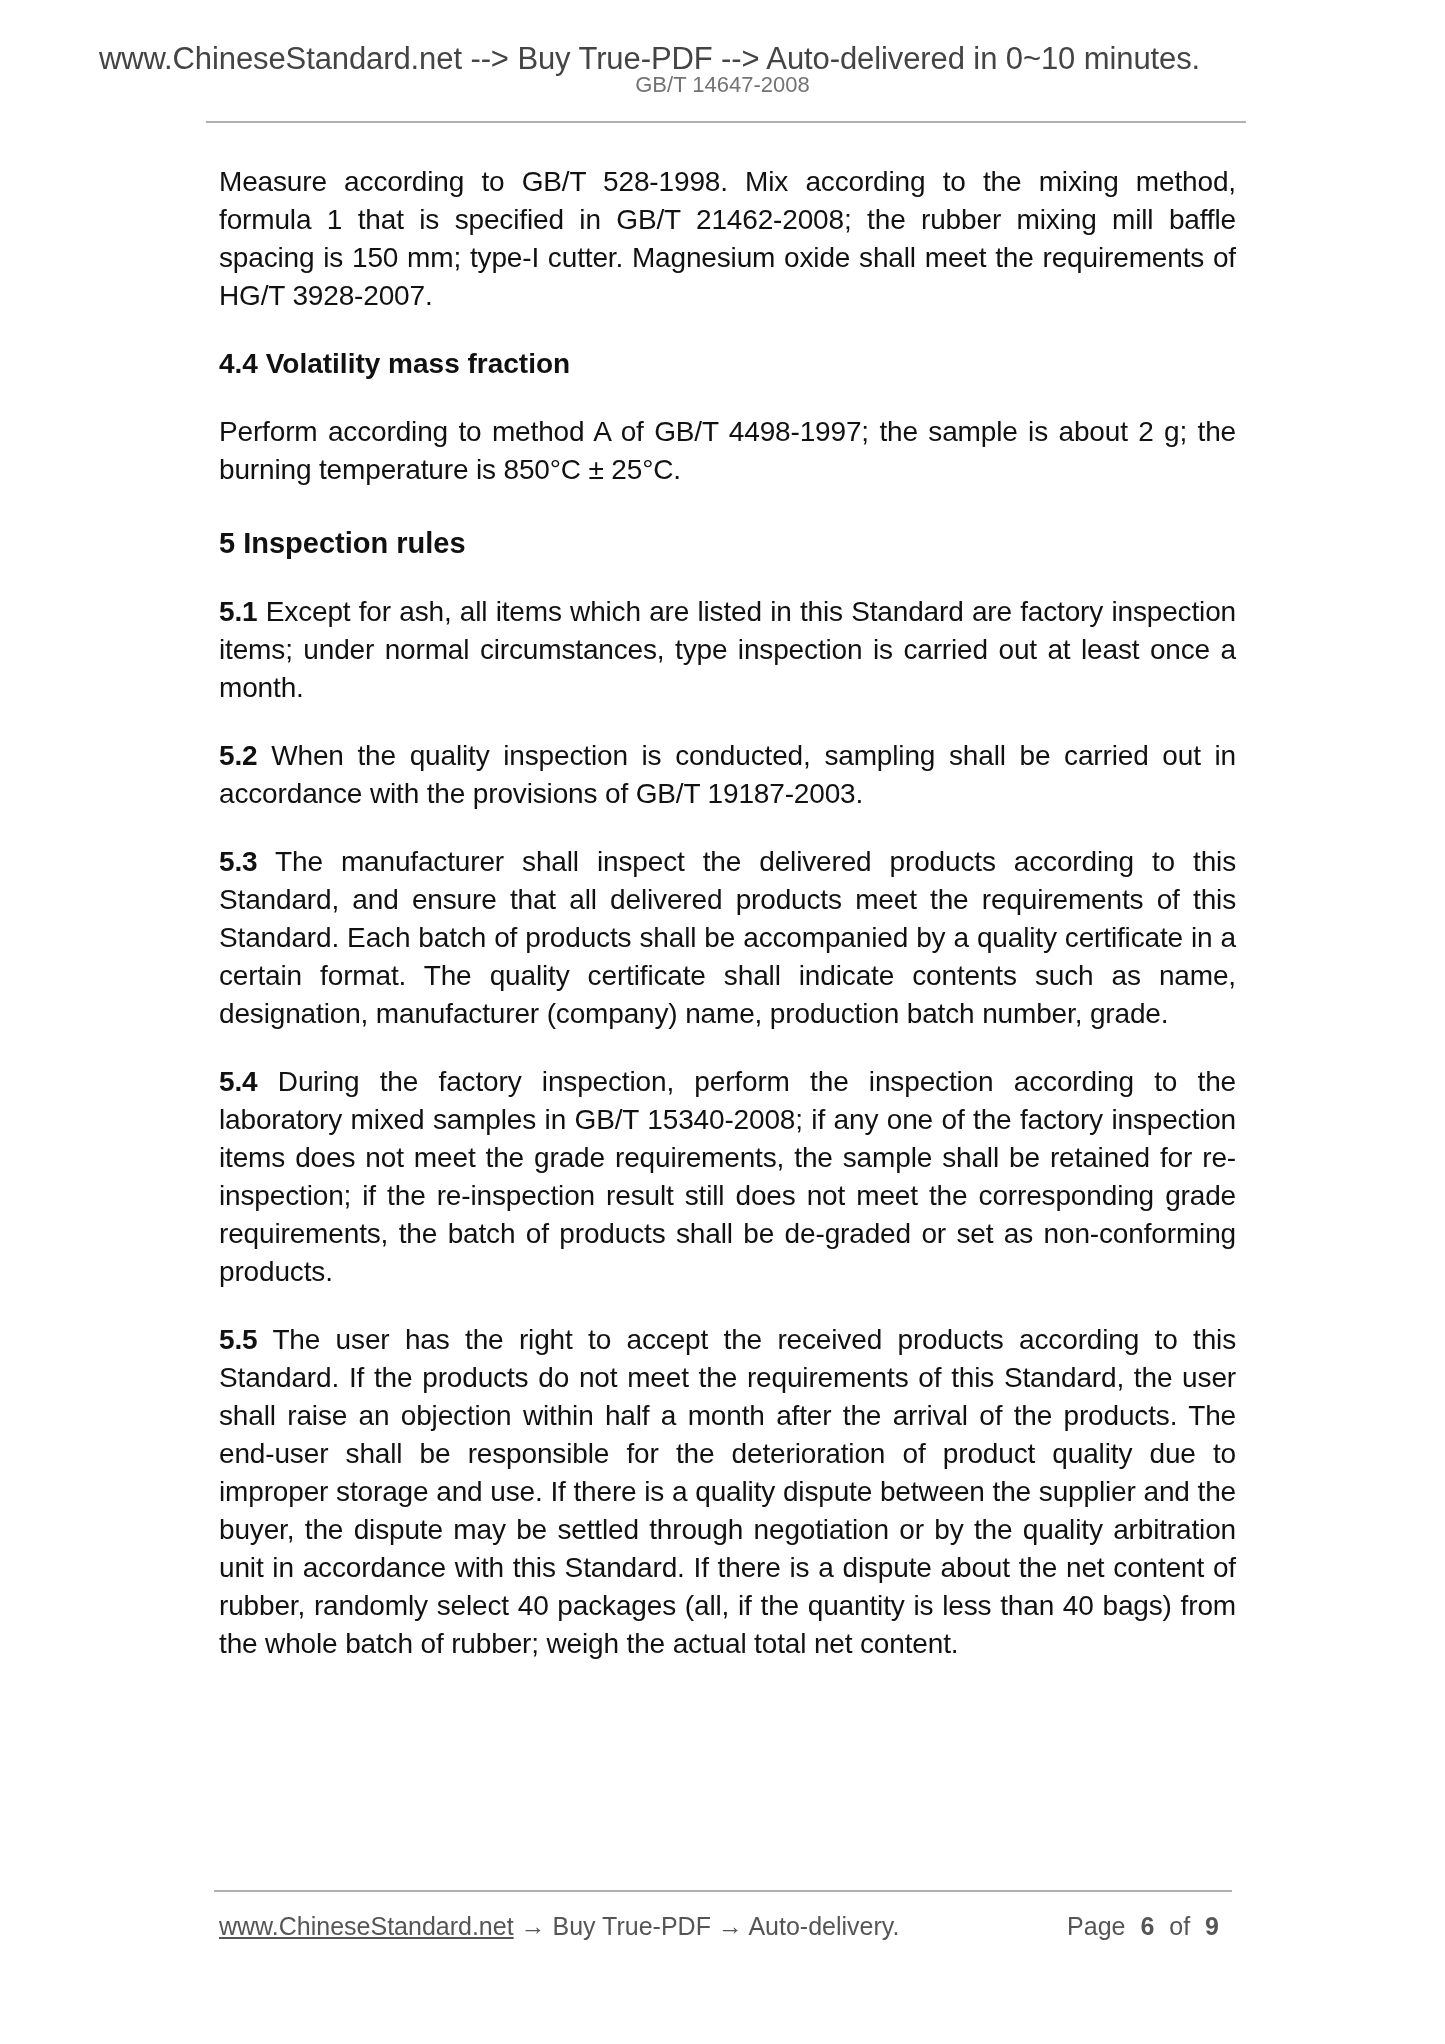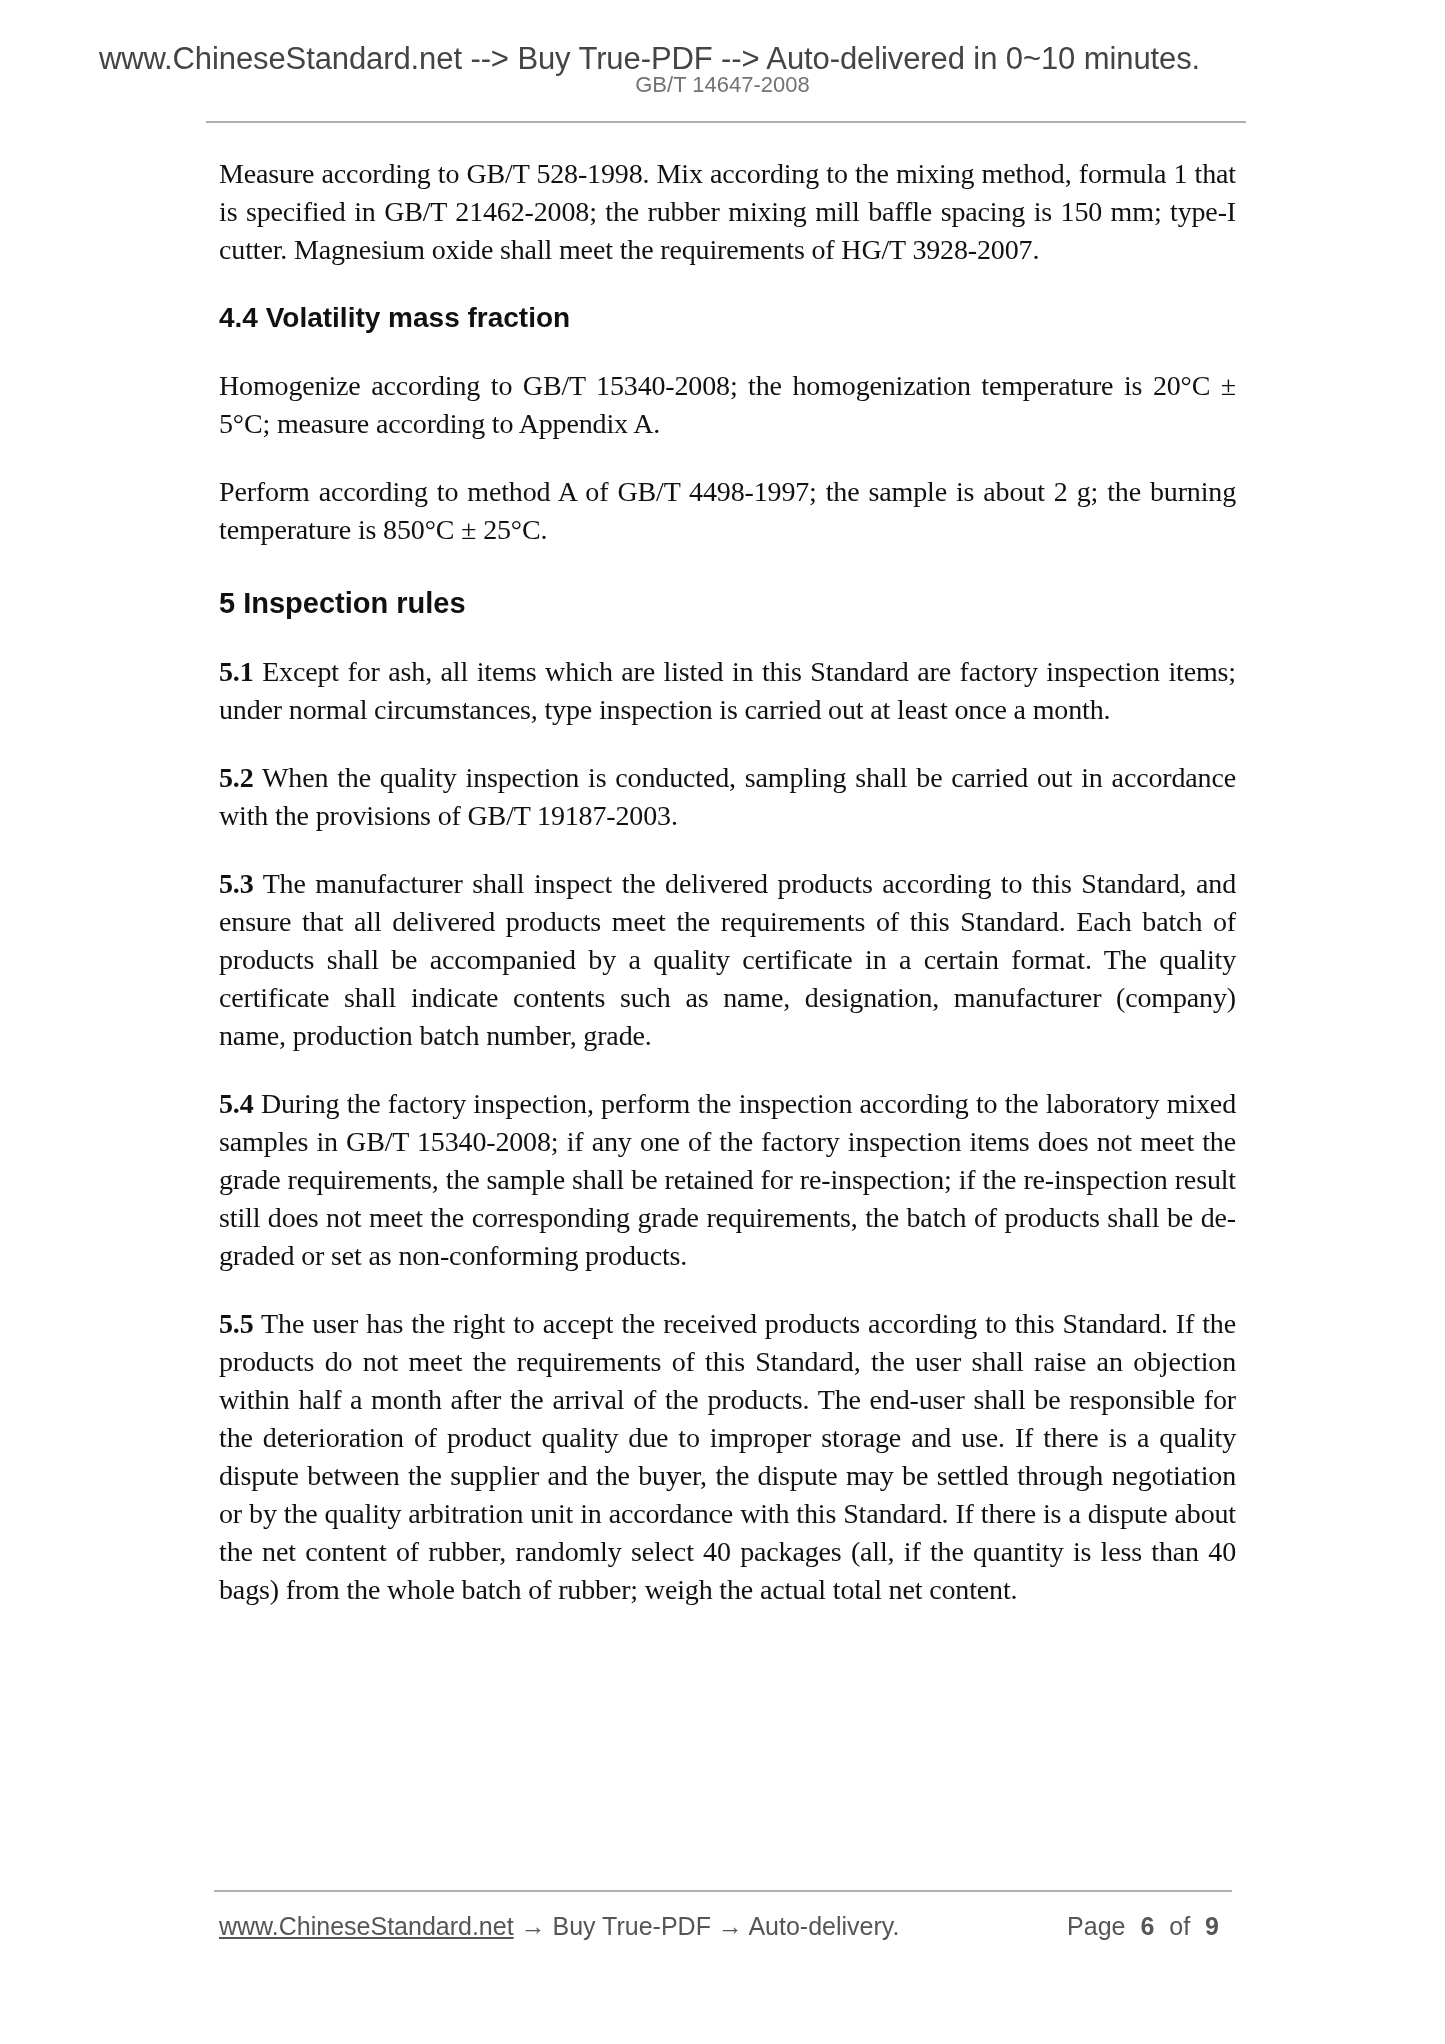--- a/index.html
+++ b/index.html
@@ -5,22 +5,22 @@
   html, body { margin: 0; padding: 0; background: #ffffff; }
   body { width: 1445px; height: 2044px; position: relative; overflow: hidden;
          font-family: "Liberation Sans", sans-serif; color: #111; }
   .hdr-main { position: absolute; top: 40px; left: 0; width: 1299px; text-align: center;
               font-size: 31px; line-height: 38px; color: #444; letter-spacing: -0.1px; }
   .hdr-sub { position: absolute; top: 72px; left: 0; width: 1445px; text-align: center;
              font-size: 22px; line-height: 26px; color: #737373; }
   .hdr-rule { position: absolute; top: 121px; left: 206px; width: 1040px; height: 0;
               border-top: 2px solid #b0b0b0; }
   .content { position: absolute; top: 155px; left: 219px; width: 1017px; }
-  .para { margin: 0 0 30px 0; font-size: 28px; line-height: 38px; text-align: justify;
-          color: #111; letter-spacing: -0.15px; font-family: Liberation Serif, serif; }
+  .para { margin: 8px 0 30px 0; font-size: 28px; line-height: 38px; text-align: justify;
+          color: #111; letter-spacing: -0.15px; }
   .h3 { margin: 0 0 30px 0; font-size: 28px; line-height: 38px; font-weight: bold; color: #111; }
   .h2 { margin: 16px 0 26px 0; font-size: 29px; line-height: 48px; font-weight: bold; color: #111; }
   .num { font-weight: bold; }
   .ftr-rule { position: absolute; top: 1890px; left: 214px; width: 1018px; height: 0;
               border-top: 2px solid #b0b0b0; }
   .ftr { position: absolute; top: 1910px; left: 219px; width: 1000px; font-size: 25px;
          line-height: 32px; color: #555; }
   .ftr-left a { color: #555; text-decoration: underline; }
   .ftr-right { position: absolute; right: 0; top: 0; }
   .ftr-right b { font-weight: bold; }
@@ -30,21 +30,20 @@
 <body>
 
 <div class="hdr-main">www.ChineseStandard.net --&gt; Buy True-PDF --&gt; Auto-delivered in 0~10 minutes.</div>
 <div class="hdr-sub">GB/T 14647-2008</div>
 <div class="hdr-rule"></div>
 
 <div class="content">
   <p class="para">Measure according to GB/T 528-1998. Mix according to the mixing method, formula 1 that is specified in GB/T 21462-2008; the rubber mixing mill baffle spacing is 150 mm; type-I cutter. Magnesium oxide shall meet the requirements of HG/T 3928-2007.</p>
 
   <p class="h3">4.4 Volatility mass fraction</p>
-  <p class="para">Homogenize according to GB/T 15340-2008; the homogenization temperature is 20°C ± 5°C; measure according to Appendix A.</p>
 
   <p class="para">Perform according to method A of GB/T 4498-1997; the sample is about 2 g; the burning temperature is 850°C ± 25°C.</p>
 
   <h2 class="h2">5 Inspection rules</h2>
 
   <p class="para"><span class="num">5.1</span> <span>Except for ash, all items which are listed in this Standard are factory inspection items; under normal circumstances, type inspection is carried out at least once a month.</span></p>
   <p class="para"><span class="num">5.2</span> <span>When the quality inspection is conducted, sampling shall be carried out in accordance with the provisions of GB/T 19187-2003.</span></p>
   <p class="para"><span class="num">5.3</span> <span>The manufacturer shall inspect the delivered products according to this Standard, and ensure that all delivered products meet the requirements of this Standard. Each batch of products shall be accompanied by a quality certificate in a certain format. The quality certificate shall indicate contents such as name, designation, manufacturer (company) name, production batch number, grade.</span></p>
   <p class="para"><span class="num">5.4</span> <span>During the factory inspection, perform the inspection according to the laboratory mixed samples in GB/T 15340-2008; if any one of the factory inspection items does not meet the grade requirements, the sample shall be retained for re-inspection; if the re-inspection result still does not meet the corresponding grade requirements, the batch of products shall be de-graded or set as non-conforming products.</span></p>
   <p class="para"><span class="num">5.5</span> <span>The user has the right to accept the received products according to this Standard. If the products do not meet the requirements of this Standard, the user shall raise an objection within half a month after the arrival of the products. The end-user shall be responsible for the deterioration of product quality due to improper storage and use. If there is a quality dispute between the supplier and the buyer, the dispute may be settled through negotiation or by the quality arbitration unit in accordance with this Standard. If there is a dispute about the net content of rubber, randomly select 40 packages (all, if the quantity is less than 40 bags) from the whole batch of rubber; weigh the actual total net content.</span></p>

